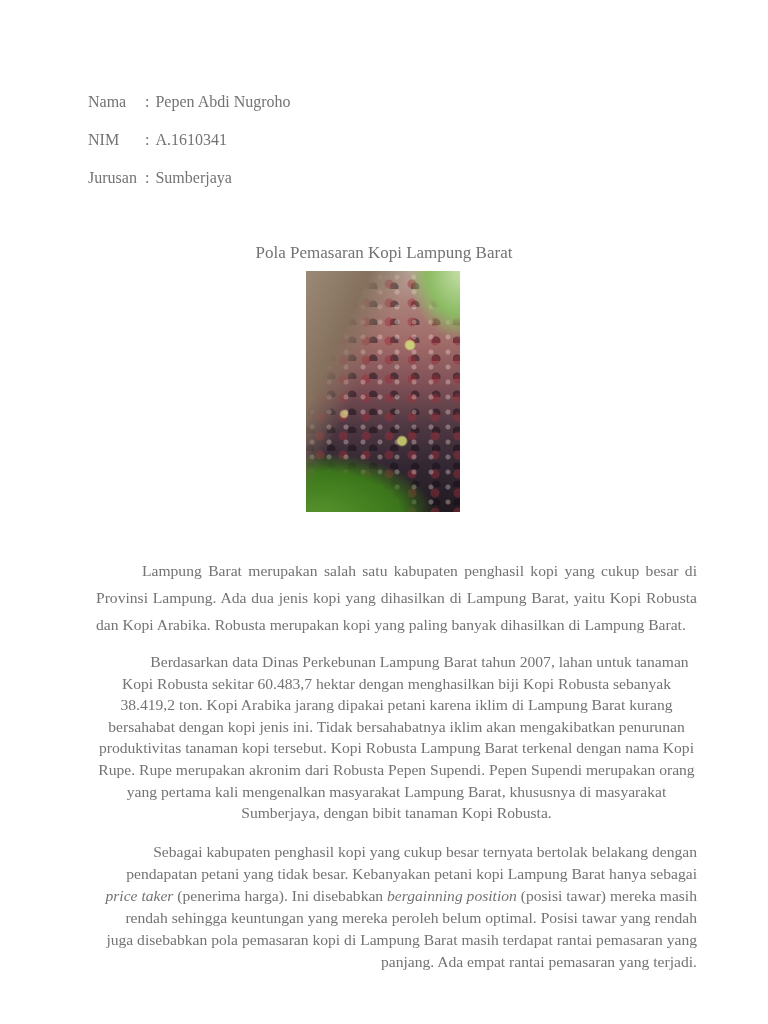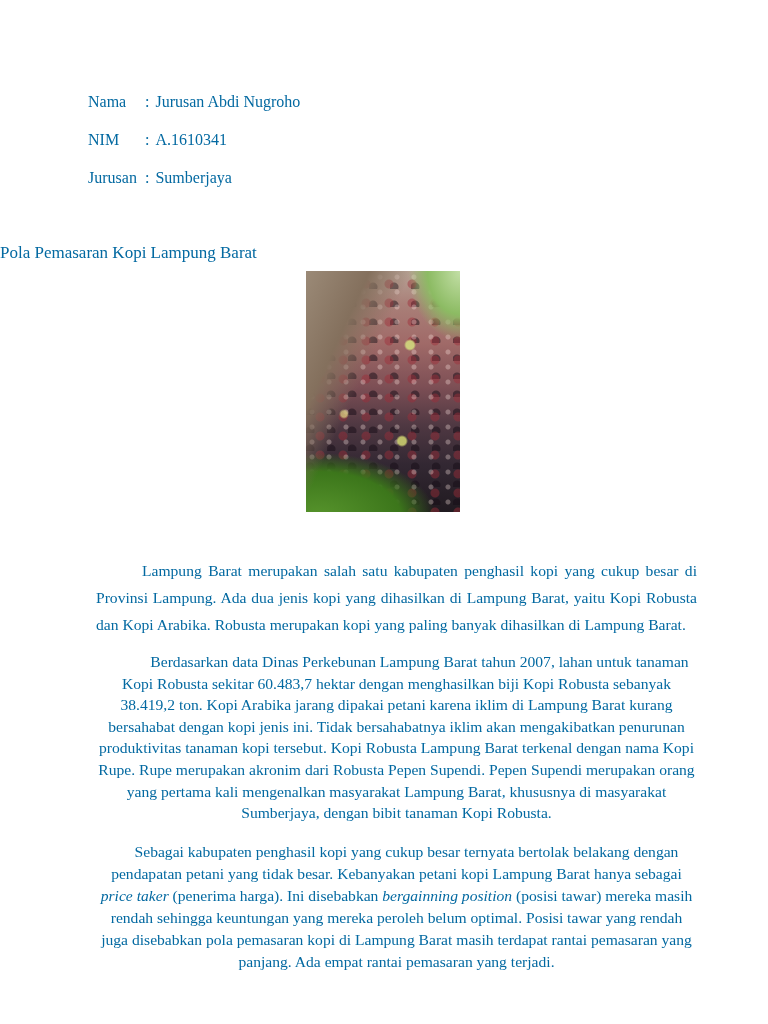--- a/index.html
+++ b/index.html
@@ -1,31 +1,31 @@
 <!DOCTYPE html>
 <html><head>
 <meta charset="utf-8">
 <style>
   html, body { margin: 0; padding: 0; background: #ffffff; }
   .page {
     position: relative;
     width: 768px;
     height: 1024px;
     background: #ffffff;
-    color: #0369a1;
+    color: #737373;
     font-family: "Liberation Serif", "DejaVu Serif", serif;
     overflow: hidden;
   }
   .header { position: absolute; left: 88px; top: 92px; }
   .header-row { display: flex; font-size: 16px; line-height: 20px; margin-bottom: 18px; white-space: pre; }
   .header-label { display: inline-block; width: 57px; }
   .header-sep { display: inline-block; margin-right: 6px; }
   .doc-title {
     position: absolute; left: 0; top: 243px; width: 100%;
-    font-size: 17px; line-height: 20px;
+    text-align: center; font-size: 17px; line-height: 20px;
   }
   .figure {
     position: absolute; left: 306px; top: 271px; width: 154px; height: 241px;
     background-color: #2b2128;
     background-image:
       
       linear-gradient(115deg, #9b8a77 0%, #84705d 24%, rgba(132,112,93,0) 40%),
       
       radial-gradient(ellipse 72px 96px at 100% 0%, #c3dfa6 0%, #8cbb63 45%, rgba(140,187,99,0) 72%),
       
@@ -50,31 +50,31 @@
     background-repeat:
       no-repeat, no-repeat, no-repeat, no-repeat,
       no-repeat, no-repeat, no-repeat,
       repeat, repeat, repeat,
       no-repeat;
   }
   .content { position: absolute; left: 88px; top: 549px; width: 617px; font-size: 15.6px; }
   .content p { margin: 8px; }
   .p1 { text-align: justify; line-height: 27px; text-indent: 46px; }
   .p2 { text-align: center; line-height: 21.6px; text-indent: 46px; margin-top: 13px !important; }
-  .p3 { text-align: center; line-height: 22px; text-indent: 20px; margin-top: 17px !important; }
+  .p3 { text-align: right; line-height: 22px; text-indent: 20px; margin-top: 17px !important; }
   .it { font-style: italic; }
 </style>
 </head>
 <body>
 
 <div class="page">
 
   <div class="header">
     <div class="header-row">
-      <span class="header-label">Nama</span><span class="header-sep">:</span><span>Jurusan Abdi Nugroho</span>
+      <span class="header-label">Nama</span><span class="header-sep">:</span><span>Pepen Abdi Nugroho</span>
     </div>
     <div class="header-row">
       <span class="header-label">NIM</span><span class="header-sep">:</span><span>A.1610341</span>
     </div>
     <div class="header-row">
       <span class="header-label">Jurusan</span><span class="header-sep">:</span><span>Sumberjaya</span>
     </div>
   </div>
 
   <div class="doc-title">Pola Pemasaran Kopi Lampung Barat</div>

